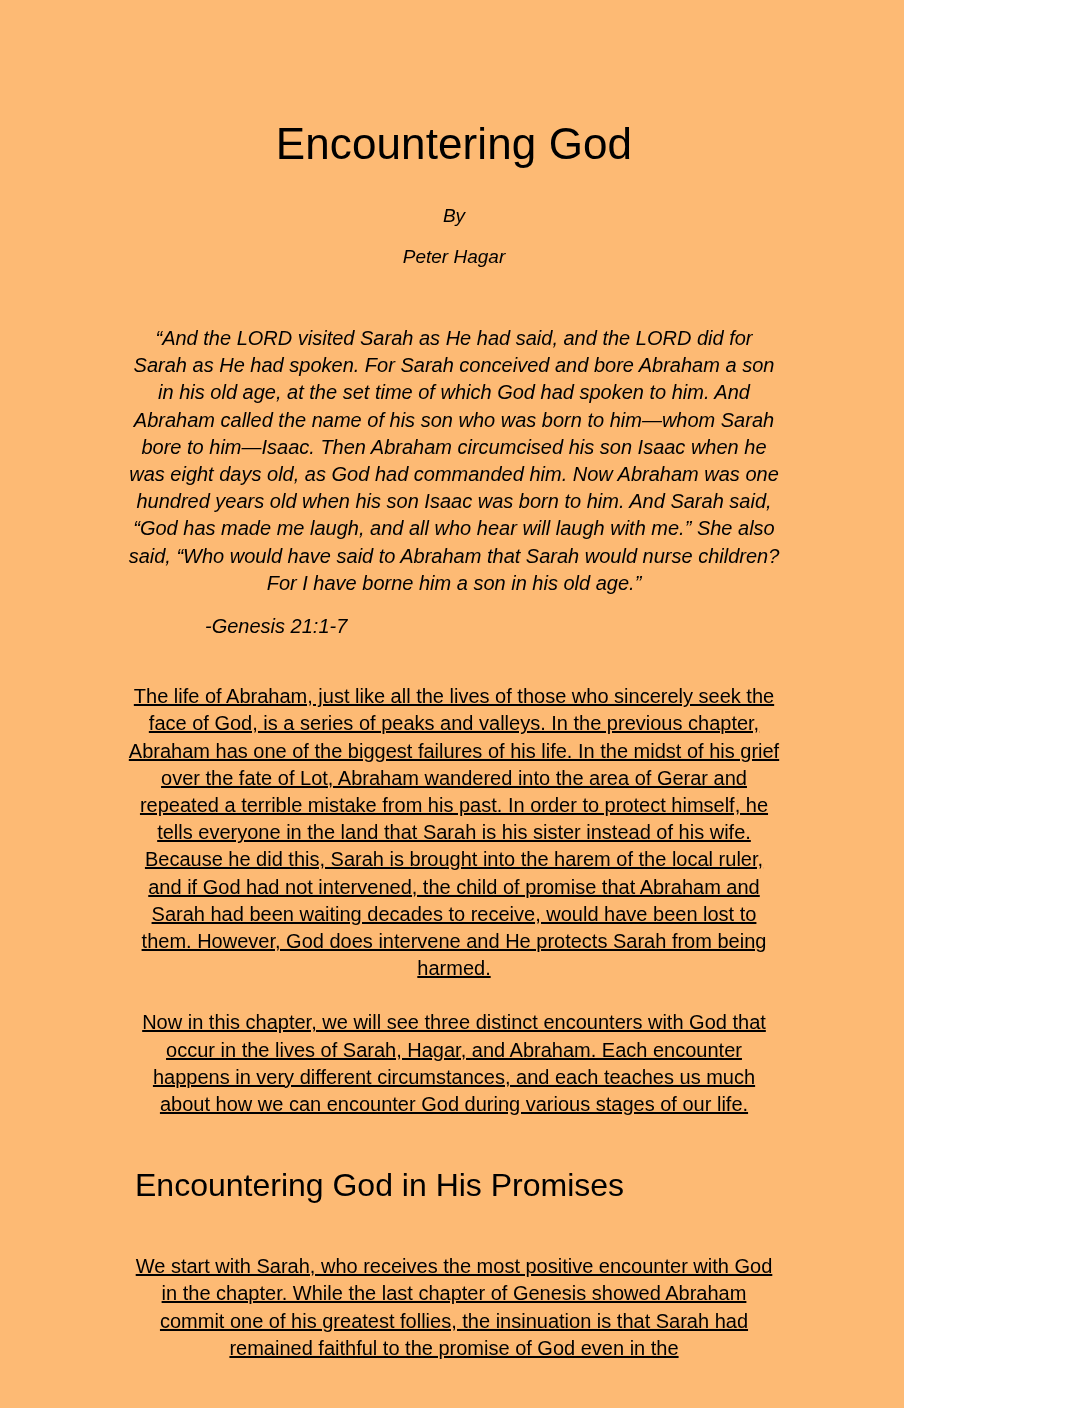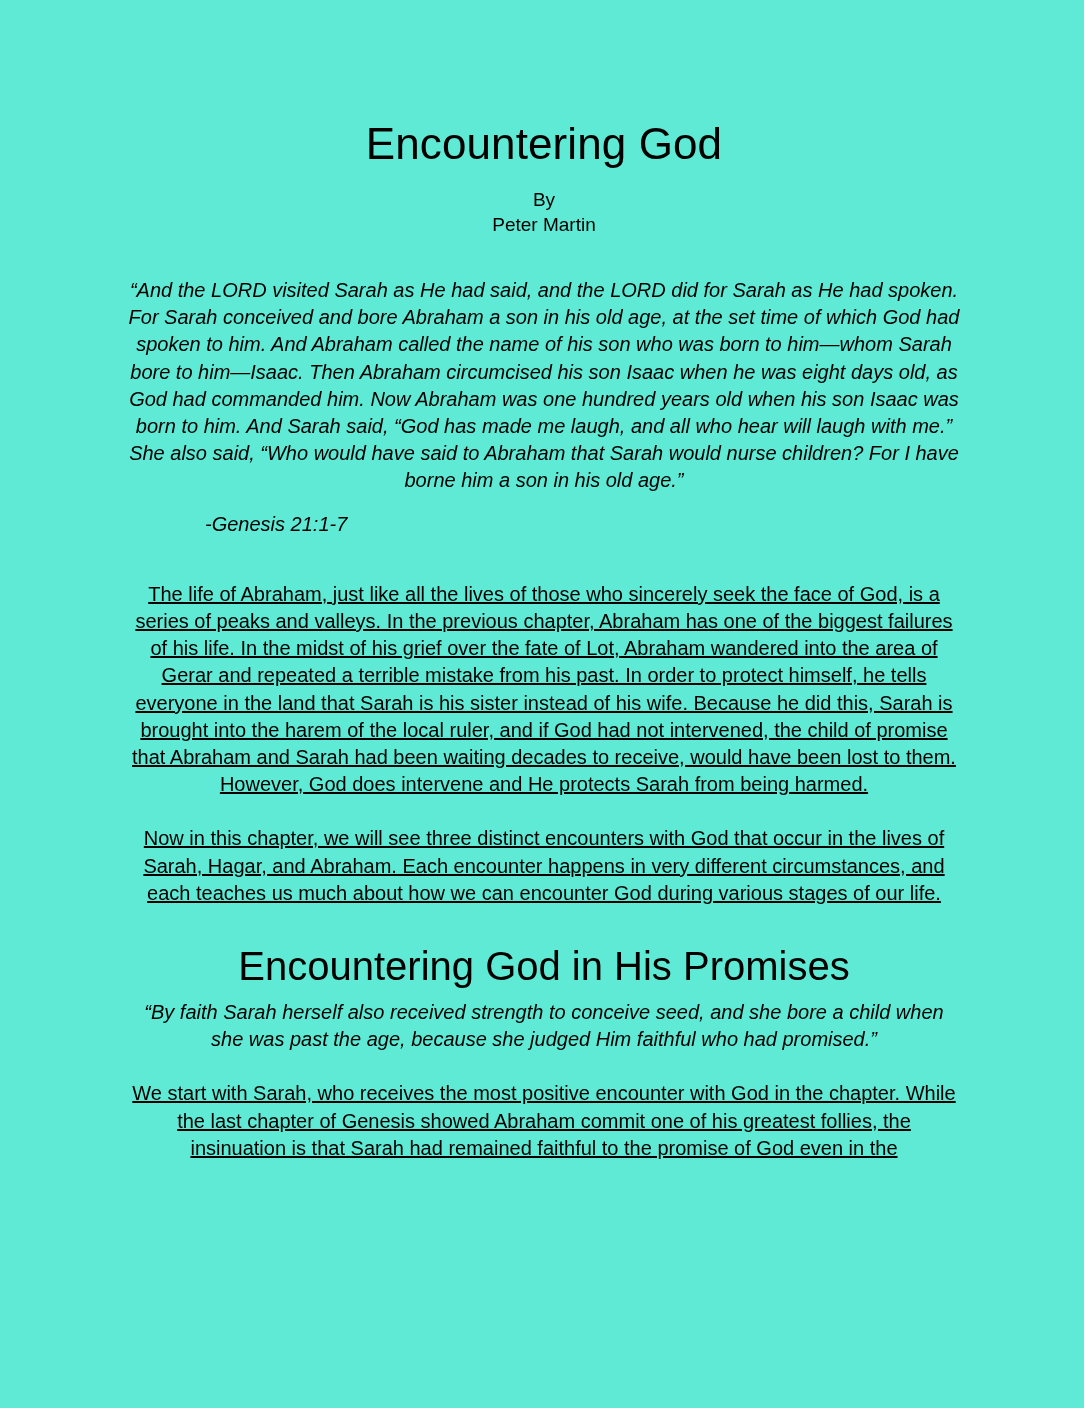--- a/index.html
+++ b/index.html
@@ -9,44 +9,45 @@
   }
   body {
     width: 1088px;
     height: 1408px;
     font-family: "Liberation Sans", sans-serif;
     color: #000000;
     -webkit-font-smoothing: antialiased;
   }
   .page {
     position: relative;
-    width: 1084px;
+    width: 904px;
     height: 1408px;
-    background: #5eead4;
+    background: #fdba74;
     box-sizing: border-box;
     padding: 0 123px 0 127px;
   }
   .doc-title {
     font-size: 44px;
     font-weight: 400;
     line-height: 52px;
     text-align: center;
     margin: 0;
     padding-top: 118px;
     letter-spacing: 0.1px;
   }
   .byline {
     text-align: center;
     font-size: 19px;
     line-height: 25px;
     margin: 0;
     padding-top: 17px;
   }
   .byline div {
-    margin: 0;
+    margin: 16px;
+    font-style: italic;
   }
   .quote-block {
     font-style: italic;
     font-size: 20px;
     line-height: 27.2px;
     margin: 0;
     padding-top: 40px;
     text-align: center;
   }
   .quote-block.second {
@@ -62,56 +63,54 @@
   .body-para {
     font-size: 20px;
     line-height: 27.2px;
     margin: 0;
     text-align: center;
     text-decoration: underline;
   }
   .gap-lg { height: 27px; }
   .gap-md { height: 27px; }
   .section-heading {
-    font-size: 40px;
+    font-size: 32px;
     font-weight: 400;
     line-height: 38px;
-    margin: 0;
+    margin: 8px;
     padding-top: 40px;
     padding-bottom: 14px;
-    text-align: center;
   }
   .pre-body-gap { height: 27px; }
 </style>
 </head>
 <body>
 
 <div class="page">
 
   <h1 class="doc-title">Encountering God</h1>
 
   <div class="byline">
     <div>By</div>
-    <div>Peter Martin</div>
+    <div>Peter Hagar</div>
   </div>
 
   <p class="quote-block">“And the LORD visited Sarah as He had said, and the LORD did for Sarah as He had spoken. For Sarah conceived and bore Abraham a son in his old age, at the set time of which God had spoken to him. And Abraham called the name of his son who was born to him—whom Sarah bore to him—Isaac. Then Abraham circumcised his son Isaac when he was eight days old, as God had commanded him. Now Abraham was one hundred years old when his son Isaac was born to him. And Sarah said, “God has made me laugh, and all who hear will laugh with me.” She also said, “Who would have said to Abraham that Sarah would nurse children? For I have borne him a son in his old age.”</p>
 
   <p class="citation">-Genesis 21:1-7</p>
 
   <div class="gap-lg"></div>
 
   <p class="body-para">The life of Abraham, just like all the lives of those who sincerely seek the face of God, is a series of peaks and valleys. In the previous chapter, Abraham has one of the biggest failures of his life. In the midst of his grief over the fate of Lot, Abraham wandered into the area of Gerar and repeated a terrible mistake from his past. In order to protect himself, he tells everyone in the land that Sarah is his sister instead of his wife. Because he did this, Sarah is brought into the harem of the local ruler, and if God had not intervened, the child of promise that Abraham and Sarah had been waiting decades to receive, would have been lost to them.  However, God does intervene and He protects Sarah from being harmed.</p>
 
   <div class="gap-md"></div>
 
   <p class="body-para">Now in this chapter, we will see three distinct encounters with God that occur in the lives of Sarah, Hagar, and Abraham. Each encounter happens in very different circumstances, and each teaches us much about how we can encounter God during various stages of our life.</p>
 
   <h2 class="section-heading">Encountering God in His Promises</h2>
 
-  <p class="quote-block second">“By faith Sarah herself also received strength to conceive seed, and she bore a child when she was past the age, because she judged Him faithful who had promised.”</p>
 
 
   <div class="pre-body-gap"></div>
 
   <p class="body-para">We start with Sarah, who receives the most positive encounter with God in the chapter. While the last chapter of Genesis showed Abraham commit one of his greatest follies, the insinuation is that Sarah had remained faithful to the promise of God even in the</p>
 
 </div>
 
 </body></html>

